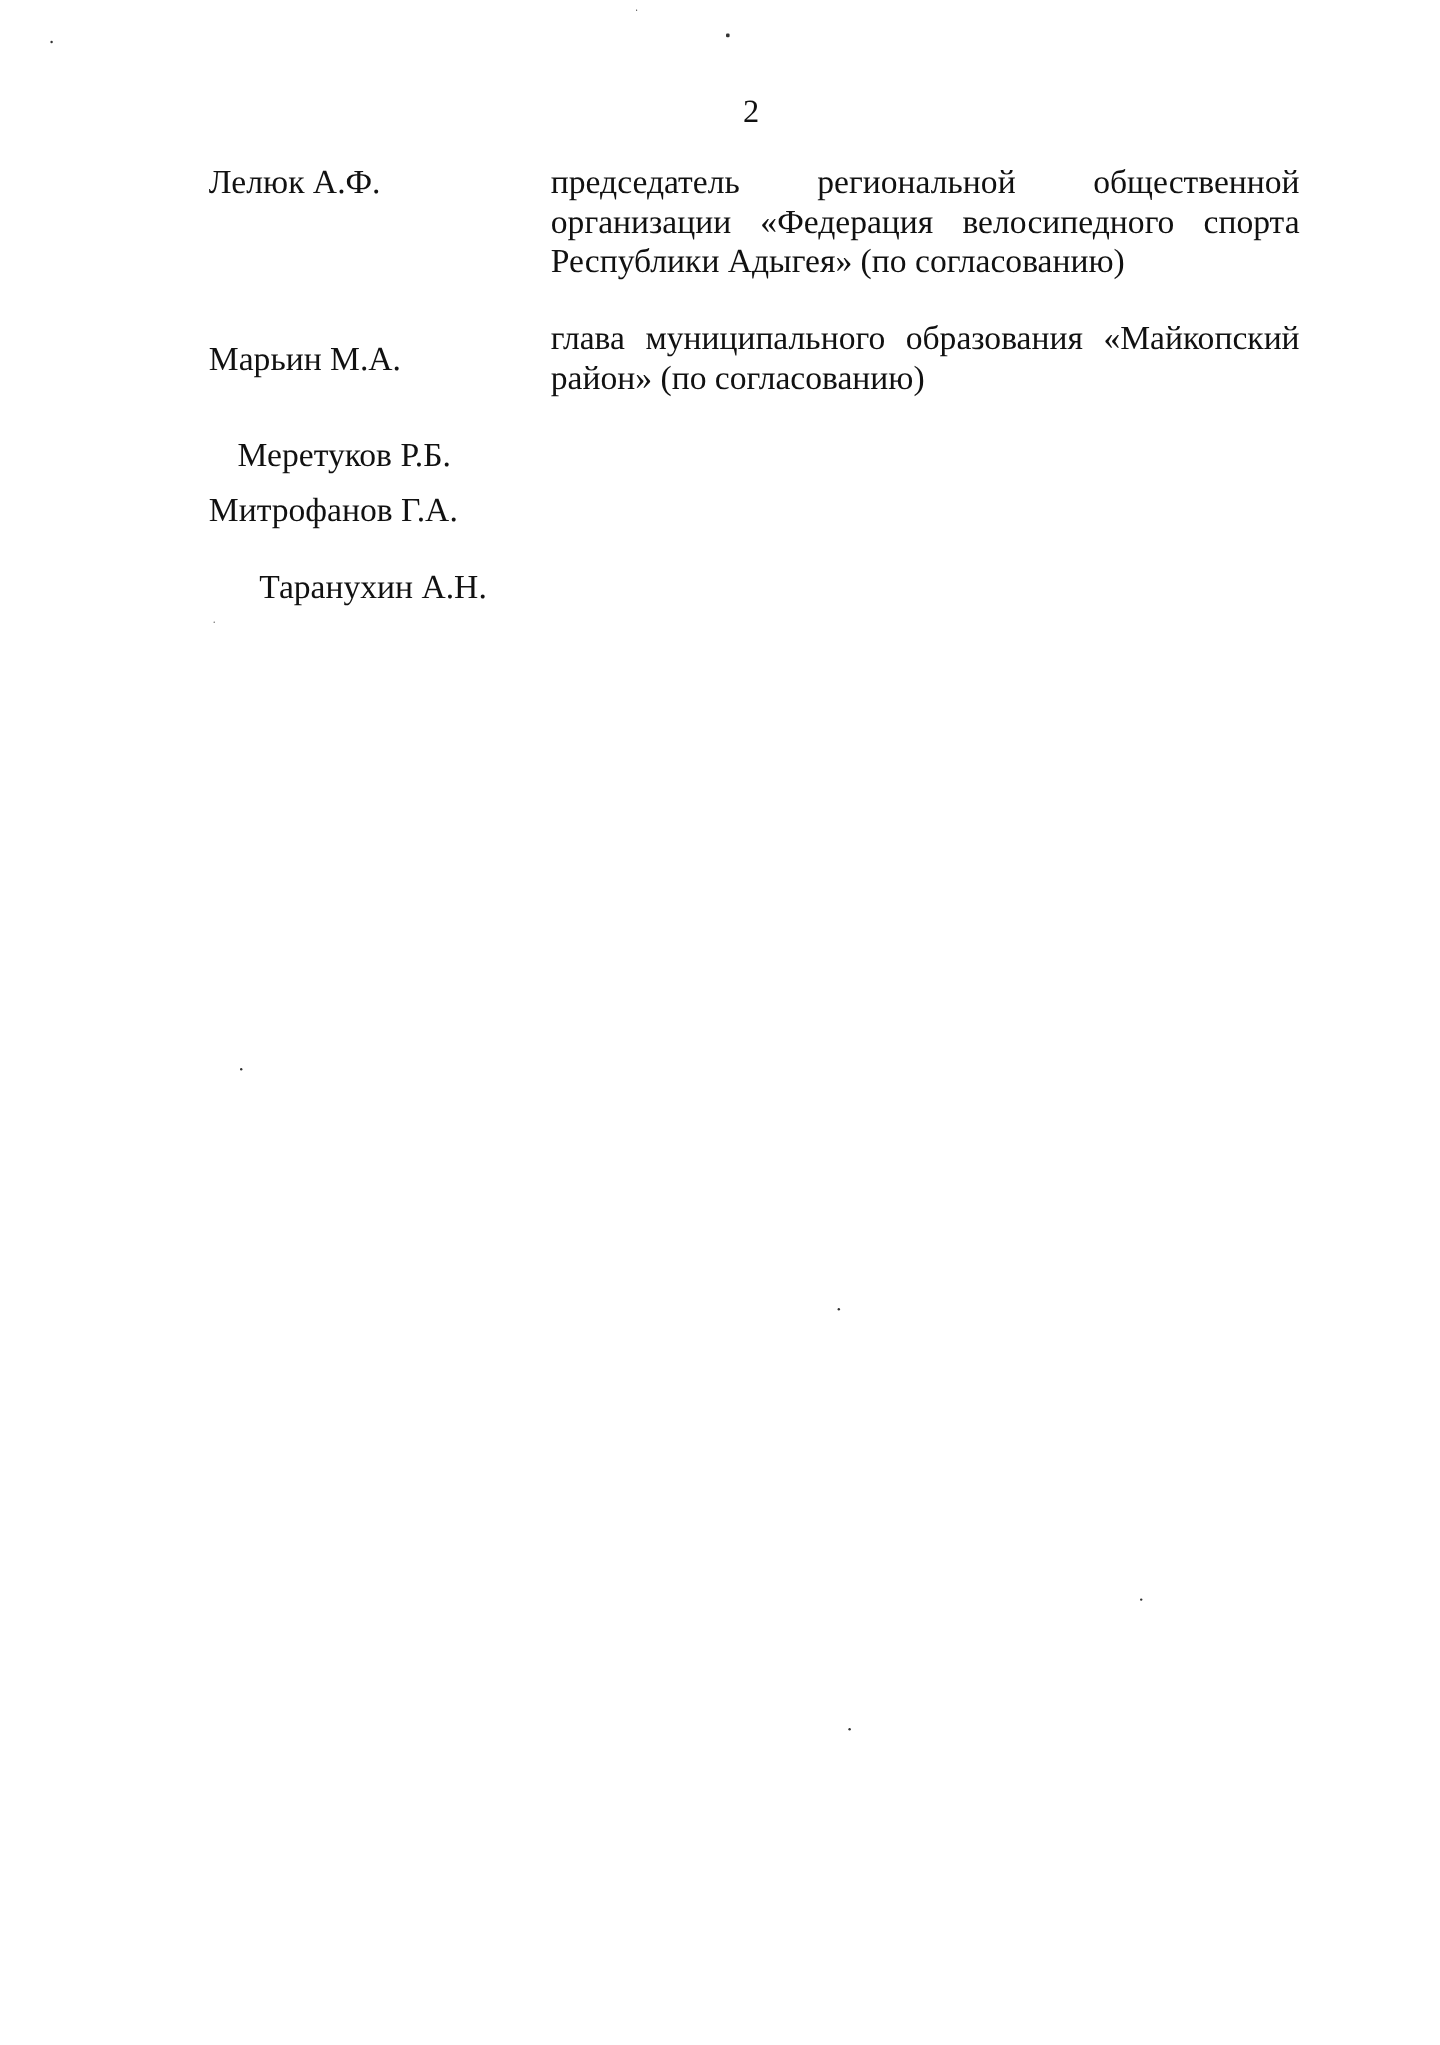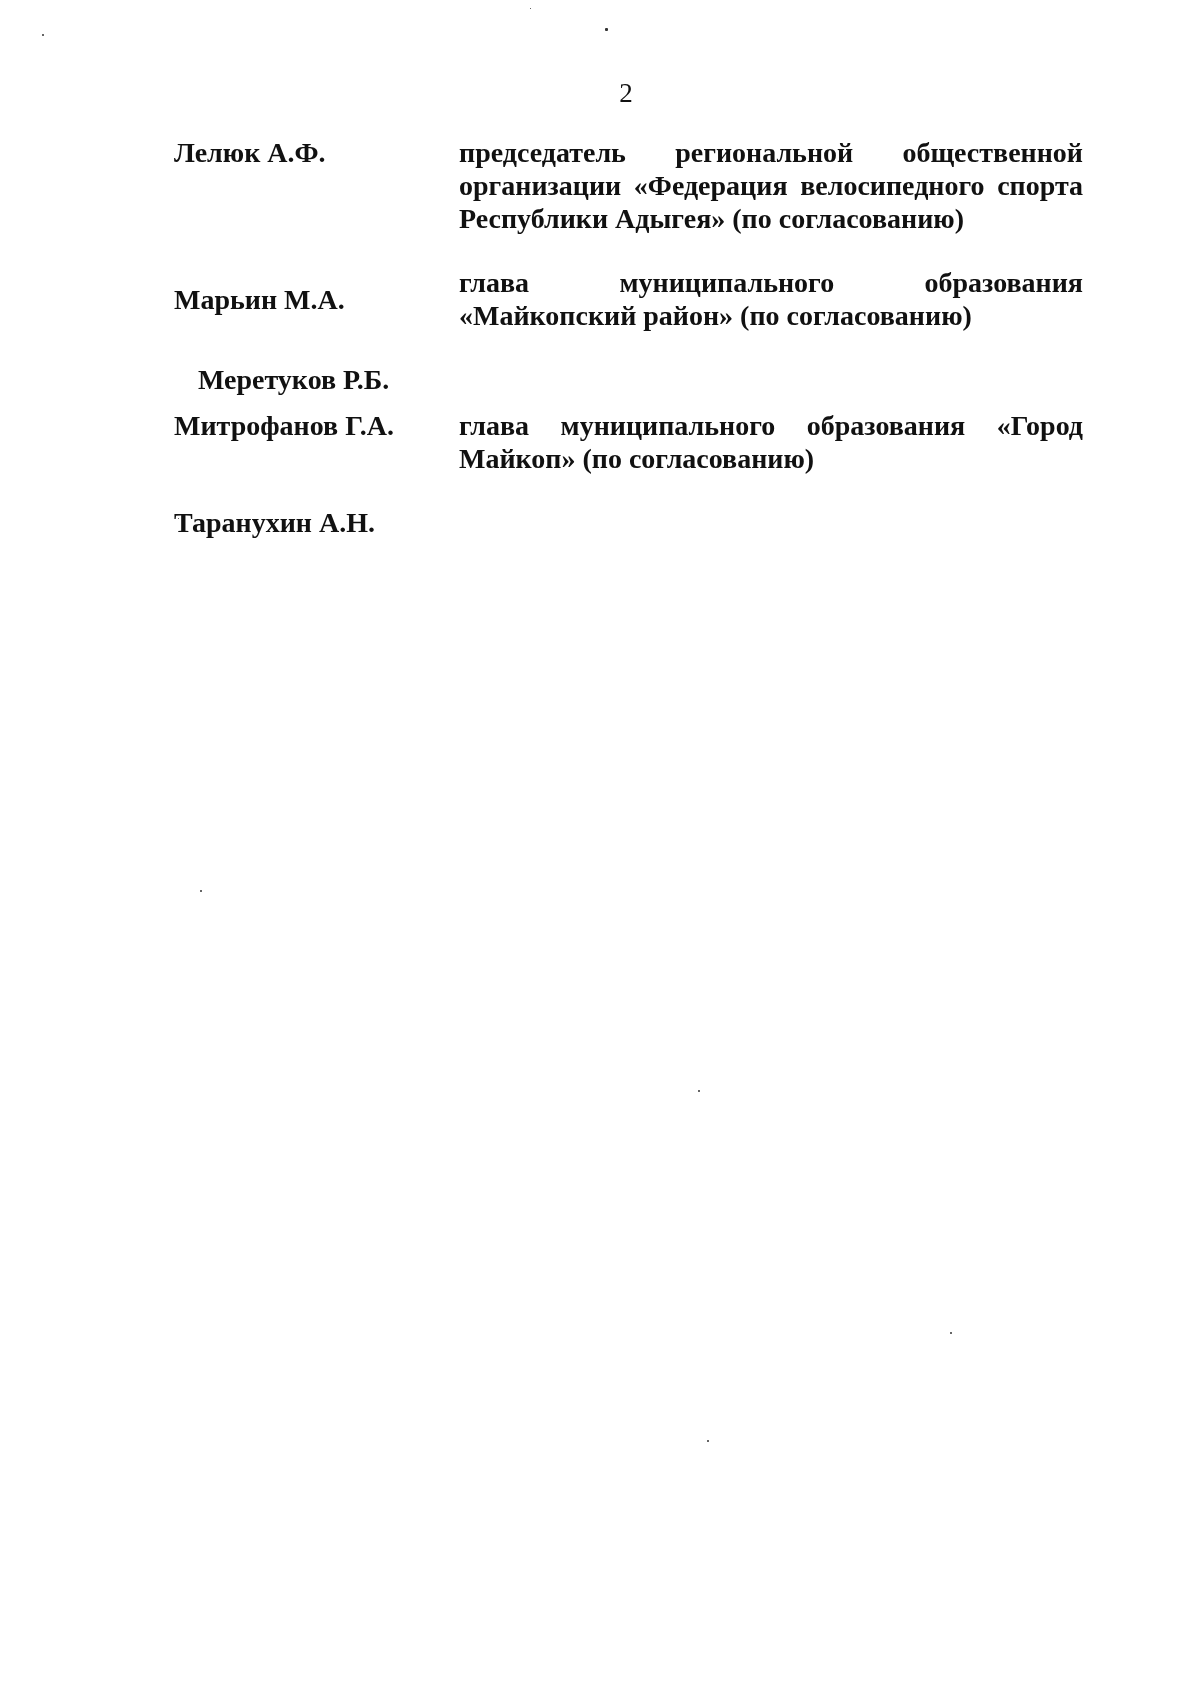--- a/index.html
+++ b/index.html
@@ -1,21 +1,21 @@
 <!DOCTYPE html>
 <html><head>
   <meta charset="utf-8">
   <style>
     html, body { margin: 0; padding: 0; background: #ffffff; }
     body { width: 1200px; height: 1704px; position: relative; overflow: hidden;
            font-family: "Liberation Serif", "DejaVu Serif", serif; color: #111; }
     .page-number { position: absolute; top: 78px; left: 0; width: 1252px; text-align: center;
                    font-size: 27px; }
     .roster { position: absolute; left: 174px; top: 136px; width: 910px; }
-    .entry { display: flex; font-size: 28px; line-height: 33px; font-weight: bold; }
+    .entry { display: flex; font-size: 28px; line-height: 33px; }
     .entry .name { width: 285px; flex: none; }
     .entry .role { width: 624px; text-align: justify; text-align-last: left; }
     .speck { position: absolute; width: 2px; height: 2px; background: #333; border-radius: 1px; }
   </style>
 </head>
 <body>
 
 <div class="page-number">2</div>
 
 <div class="roster">
@@ -25,23 +25,22 @@
   </div>
   <div class="entry" style="margin-top:31px;align-items:center;">
     <div class="name">Марьин М.А.</div>
     <div class="role">глава муниципального образования «Майкопский район» (по согласованию)</div>
   </div>
   <div class="entry" style="margin-top:31px;margin-left:24px;">
     <div class="name">Меретуков Р.Б.</div>
   </div>
   <div class="entry" style="margin-top:13px;">
     <div class="name">Митрофанов Г.А.</div>
-    <div class="role">глава муниципального образования «Город Майкоп» (по согласованию)</div>
   </div>
-  <div class="entry" style="margin-top:31px;">
+  <div class="entry" style="margin-top:31px;margin-left:42px;">
     <div class="name">Таранухин А.Н.</div>
   </div>
 </div>
 
 <div class="speck" style="left:605px;top:28px;width:3px;height:3px;"></div>
 <div class="speck" style="left:42px;top:34px;"></div>
 <div class="speck" style="left:530px;top:8px;width:1px;height:1px;"></div>
 <div class="speck" style="left:200px;top:890px;"></div>
 <div class="speck" style="left:698px;top:1090px;"></div>
 <div class="speck" style="left:950px;top:1332px;"></div>

